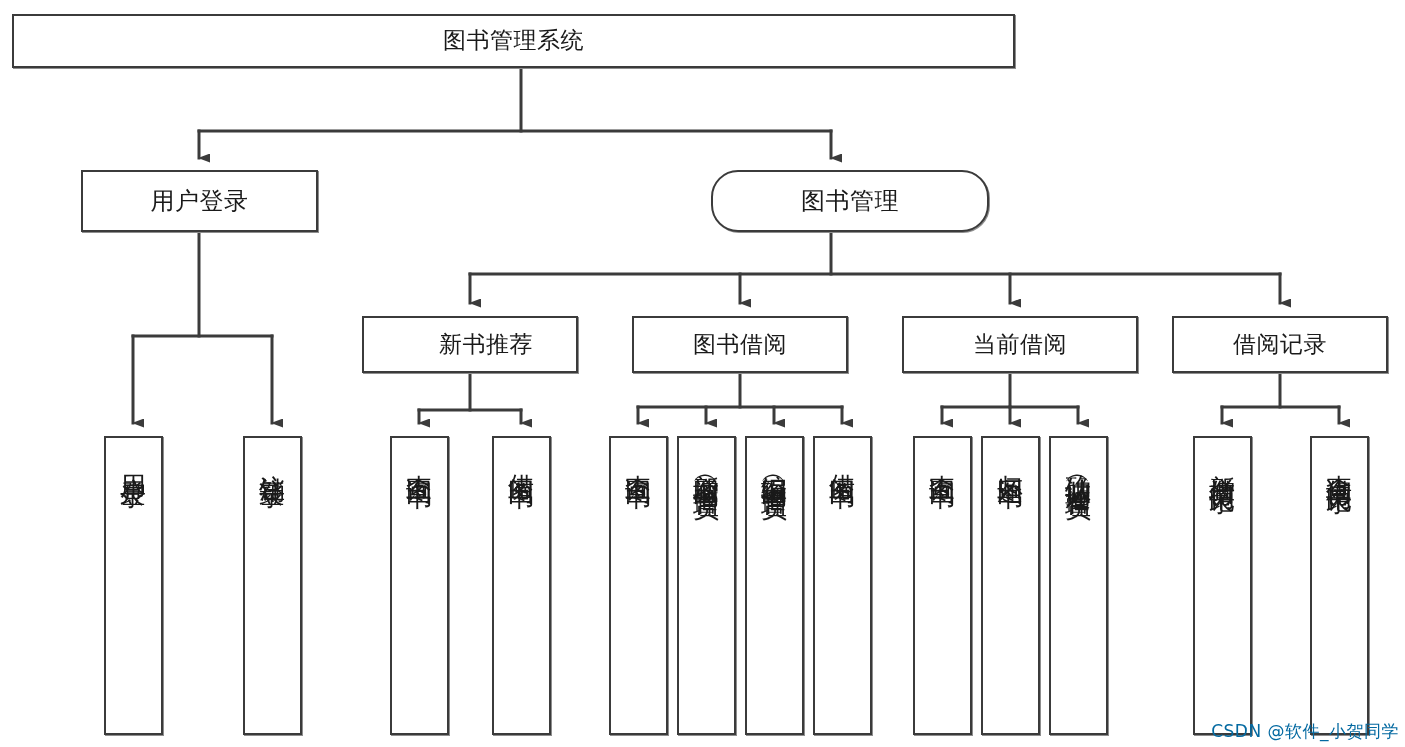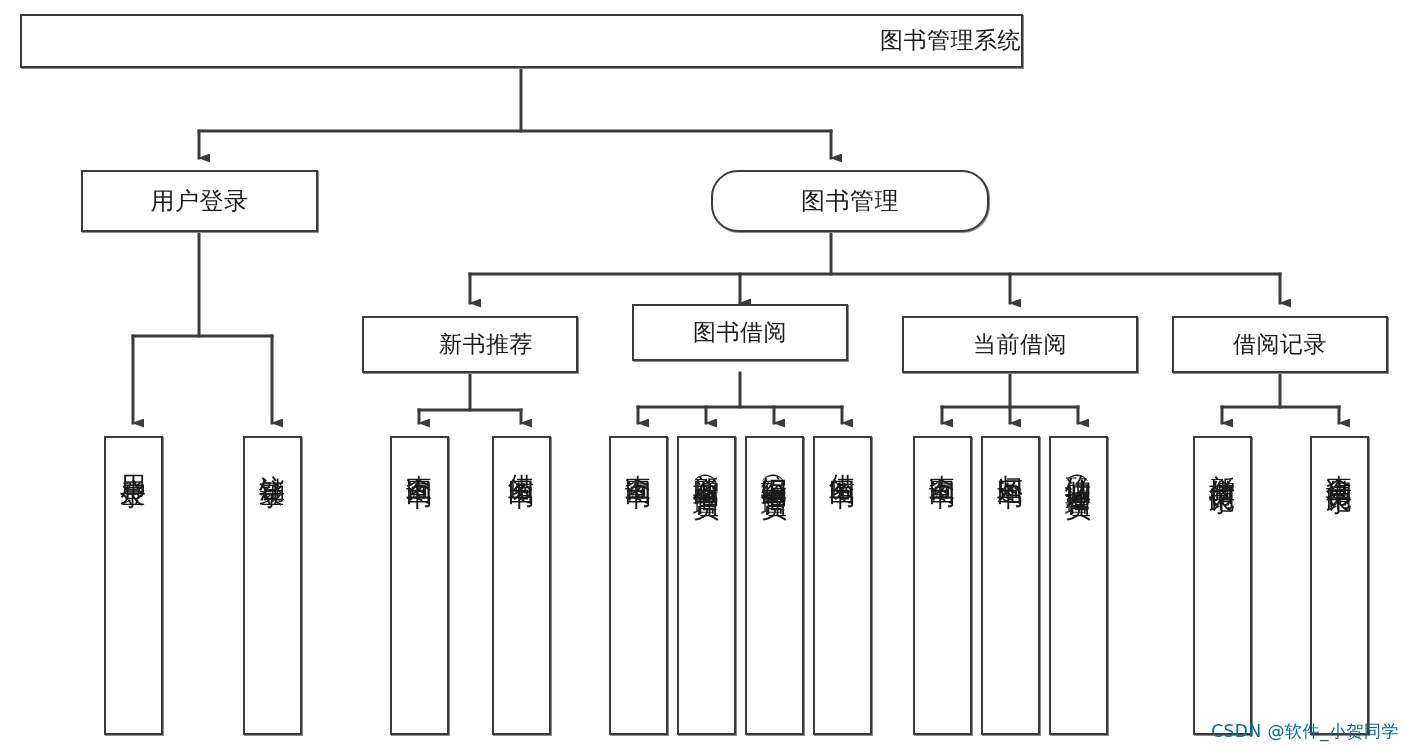--- a/index.html
+++ b/index.html
@@ -108,35 +108,35 @@
       <path d="M1010,407 L1010,423" marker-end="url(#arr)"></path>
       <path d="M1078,407 L1078,423" marker-end="url(#arr)"></path>
 
       <path d="M1280,373 L1280,407"></path>
       <path d="M1222,407 L1339,407"></path>
       <path d="M1222,407 L1222,423" marker-end="url(#arr)"></path>
       <path d="M1339,407 L1339,423" marker-end="url(#arr)"></path>
     </g>
   </svg>
 
-  <div class="node h" style="left:20px;top:14px;width:1003px;height:54px;justify-content:flex-end;">
+  <div class="node h" style="left:12px;top:14px;width:1003px;height:54px;">
     <span class="lbl">图书管理系统</span>
   </div>
 
   <div class="node lvl1" style="left:81px;top:170px;width:237px;height:62px;">
     <span class="lbl">用户登录</span>
   </div>
   <div class="node lvl1" style="left:711px;top:170px;width:278px;height:62px;border-radius:27px;">
     <span class="lbl">图书管理</span>
   </div>
 
   <div class="node lvl2" style="left:362px;top:316px;width:216px;height:57px;padding-left:32px;">
     <span class="lbl">新书推荐</span>
   </div>
-  <div class="node lvl2" style="left:632px;top:304px;width:216px;height:57px;">
+  <div class="node lvl2" style="left:632px;top:316px;width:216px;height:57px;">
     <span class="lbl">图书借阅</span>
   </div>
   <div class="node lvl2" style="left:902px;top:316px;width:236px;height:57px;">
     <span class="lbl">当前借阅</span>
   </div>
   <div class="node lvl2" style="left:1172px;top:316px;width:216px;height:57px;">
     <span class="lbl">借阅记录</span>
   </div>
 
   <div class="node v" style="left:104px;top:436px;width:59px;height:299px;">

